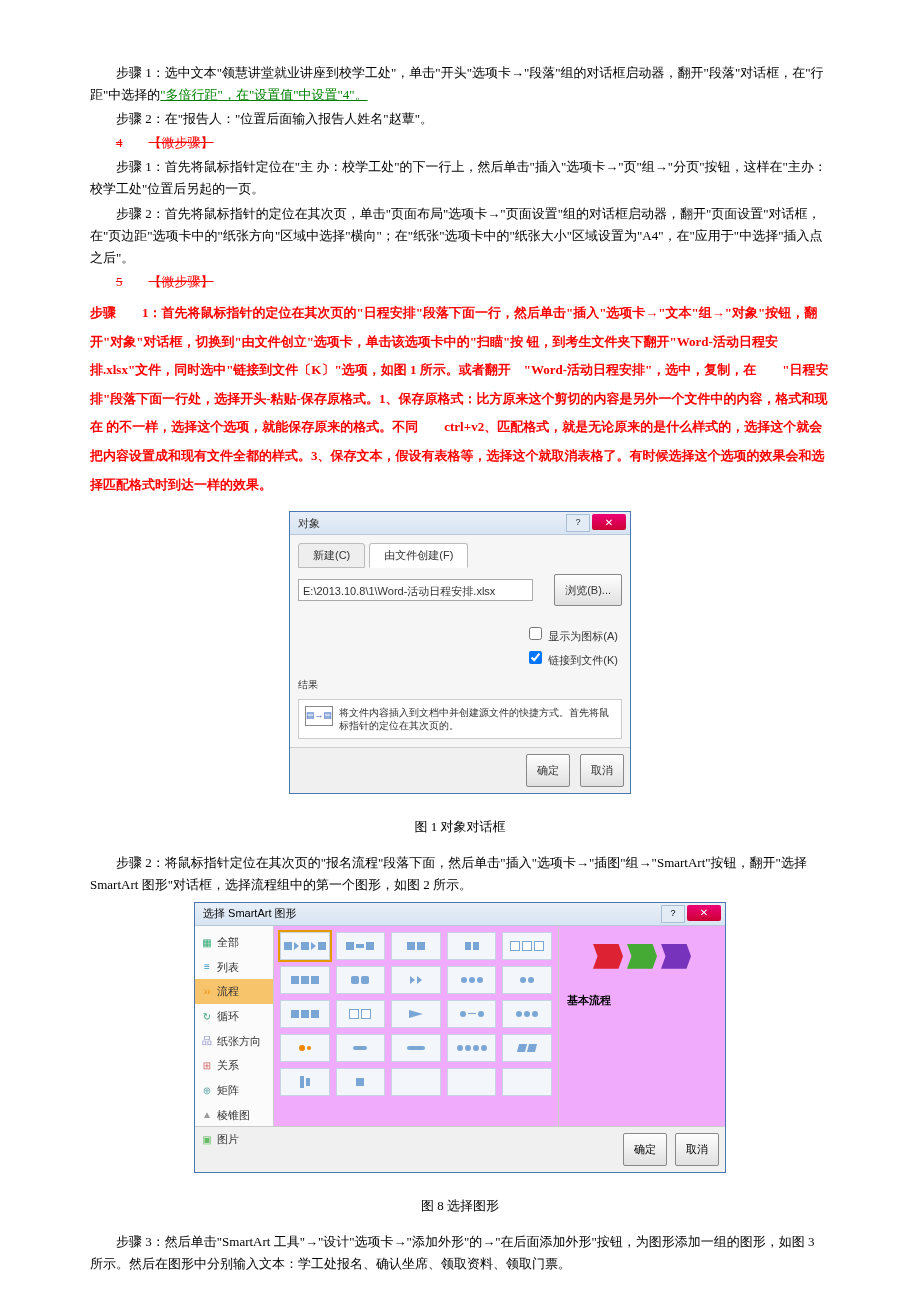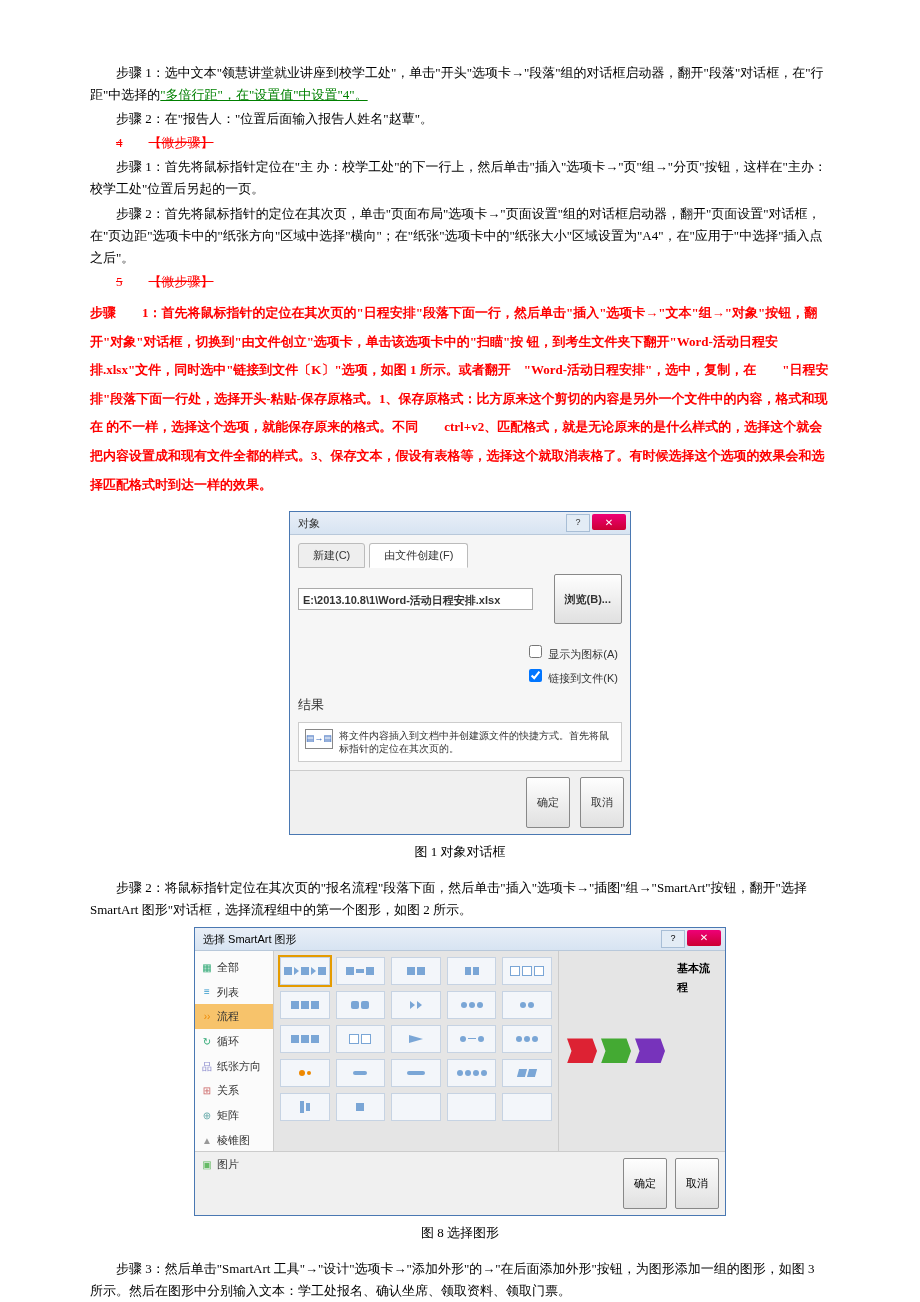--- a/index.html
+++ b/index.html
@@ -11,21 +11,21 @@
     background: #fff;
     color: #000;
     width: 920px;
     box-sizing: border-box;
   }
   .para { margin: 2px 0; text-indent: 2em; }
   .bold { font-weight: bold; }
   .green-underline { color: #008000; text-decoration: underline; }
   .red-strike { color: #ff0000; text-decoration: line-through; }
   .block-red { color: #ff0000; font-weight: bold; line-height: 2.2; margin: 6px 0 12px 0; }
-  .caption { text-align: center; margin: 6px 0 14px 0; }
+  .caption { text-align: center; margin: 22px 0 14px 0; }
   .figure { display: flex; justify-content: center; margin: 6px 0; }
   .dlg {
     width: 340px;
     border: 1px solid #4a78b2;
     background: #f1f1f1;
     font-family: "Microsoft YaHei", sans-serif;
     font-size: 11px;
     color: #333;
   }
   .dlg-title {
@@ -38,48 +38,48 @@
     padding: 0 4px 0 8px;
     font-size: 11px;
   }
   .dlg-title .wins { display:flex; gap:2px;}
   .dlg-title .xbtn { width:34px; height:16px; border-radius:2px; background:linear-gradient(#e07,#c03); color:#fff; font-size:10px; display:flex; align-items:center; justify-content:center;}
   .dlg-title .obtn { width:22px; height:16px; background:#e3ecf5; border:1px solid #a8bed6; font-size:9px; display:flex; align-items:center; justify-content:center;}
   .dlg-body { padding: 8px; background:#f6f6f6; }
   .dlg-tabs { display:flex; gap:4px; margin-bottom:6px; }
   .dlg-tab { padding: 2px 14px; border:1px solid #bbb; background:#eee; border-radius:3px 3px 0 0; font-size:11px;}
   .dlg-tab.active { background:#fff; border-bottom-color:#fff; }
-  .dlg-field { display:flex; align-items:center; gap:21px; margin:4px 0;font-weight:bold;}
+  .dlg-field { display:flex; align-items:center; gap:21px; margin:4px 0;}
   .dlg-input { flex:1; border:1px solid #aaa; background:#fff; padding:2px 4px; font-size:11px; height:16px;}
-  .dlg-btn-s { border:1px solid #888; background:linear-gradient(#fefefe,#e0e0e0); padding:15px 10px; font-size:11px; border-radius:2px;}
+  .dlg-btn-s { border:1px solid #888; background:linear-gradient(#fefefe,#e0e0e0); padding:6px 10px; font-size:11px; border-radius:2px;}
   .dlg-checks { margin: 18px 0 6px 0; font-size:11px; }
   .dlg-checks label{display:block; margin:2px 0;}
   .dlg-result { border:1px solid #ccc; background:#fff; padding:6px; margin-top:6px; display:flex; gap:6px; align-items:flex-start;}
   .result-icon { width:28px; height:18px; border:1px solid #888; display:flex; align-items:center; justify-content:center; font-size:9px; color:#36b;}
   .dlg-footer { background:#f0f0f0; padding:6px; display:flex; justify-content:flex-end; gap:10px; border-top:1px solid #ccc;}
 
   .smartart {
     width: 530px;
     border: 1px solid #4a78b2;
-    background: #e5e5e5;
+    background: #f0abfc;
     font-family: "Microsoft YaHei", sans-serif;
     font-size: 11px;
   }
   .sa-body { display:flex; height: 200px; }
   .sa-cats { width: 78px; border-right:1px solid #ccc; background:#fbfbfb; padding:4px 0;}
   .sa-cat { display:flex; align-items:center; gap:4px; padding:3px 6px; font-size:11px; color:#333;}
   .sa-cat.sel { background:#f7c36b; }
   .sa-cat-icon { width:12px; text-align:center; font-size:10px;}
   .sa-thumbs { flex:1; padding:6px; overflow:hidden; display:grid; grid-template-columns: repeat(5, 1fr); gap:6px; align-content:start;}
   .sa-th { height:26px; background:#f3f6fa; border:1px solid #c6d3e3; display:flex; align-items:center; justify-content:center; gap:2px;}
   .sa-th .box{width:8px;height:8px;background:#7aa6d6;}
   .sa-th .arr{width:0;height:0;border-top:4px solid transparent;border-bottom:4px solid transparent;border-left:5px solid #7aa6d6;}
   .sa-th .dot{width:6px;height:6px;background:#7aa6d6;border-radius:50%;}
   .sa-th.sel{outline:2px solid #e59b00;}
-  .sa-preview { width:150px; border-left:1px solid #ccc; padding:8px; display:flex; flex-direction:row; gap:12px;}
+  .sa-preview { width:150px; border-left:1px solid #ccc; padding:8px; display:flex; flex-direction:column; gap:12px;}
   .sa-prev-fig{display:flex;gap:4px;align-items:center;justify-content:center;padding:10px 0;}
   .sa-chev{padding:4px 10px;color:#fff;font-size:10px;clip-path:polygon(0 0,85% 0,100% 50%,85% 100%,0 100%,15% 50%);}
   .sa-desc{font-size:10px;color:#555;}
   .sa-foot{display:flex;justify-content:flex-end;gap:8px;padding:6px;border-top:1px solid #ccc;background:#f0f0f0;}
 </style>
 </head>
 <body>
 
 <div class="para">
   <span>步骤 1：选中文本"领慧讲堂就业讲座到校学工处"，单击"开头"选项卡→"段落"组的对话框启动器，翻开"段落"对话框，在"行距"中选择的</span><span class="green-underline">"多倍行距"，在"设置值"中设置"4"。</span>
@@ -113,21 +113,21 @@
         <div class="dlg-tab active">由文件创建(F)</div>
       </div>
       <div class="dlg-field">
         <div class="dlg-input">E:\2013.10.8\1\Word-活动日程安排.xlsx</div>
         <div class="dlg-btn-s">浏览(B)...</div>
       </div>
       <div class="dlg-checks" style="text-align:right; padding-right:4px;">
         <label><input type="checkbox" style=""> <span>显示为图标(A)</span></label>
         <label><input type="checkbox" checked="" style=""> <span>链接到文件(K)</span></label>
       </div>
-      <div style="font-size:13px;">结果</div>
+      <div style="font-size:10px;">结果</div>
       <div class="dlg-result">
         <div class="result-icon">▤→▤</div>
         <div style="font-size:10px; line-height:1.3;">将文件内容插入到文档中并创建源文件的快捷方式。首先将鼠标指针的定位在其次页的。</div>
       </div>
     </div>
     <div class="dlg-footer">
       <div class="dlg-btn-s">确定</div>
       <div class="dlg-btn-s">取消</div>
     </div>
   </div>

